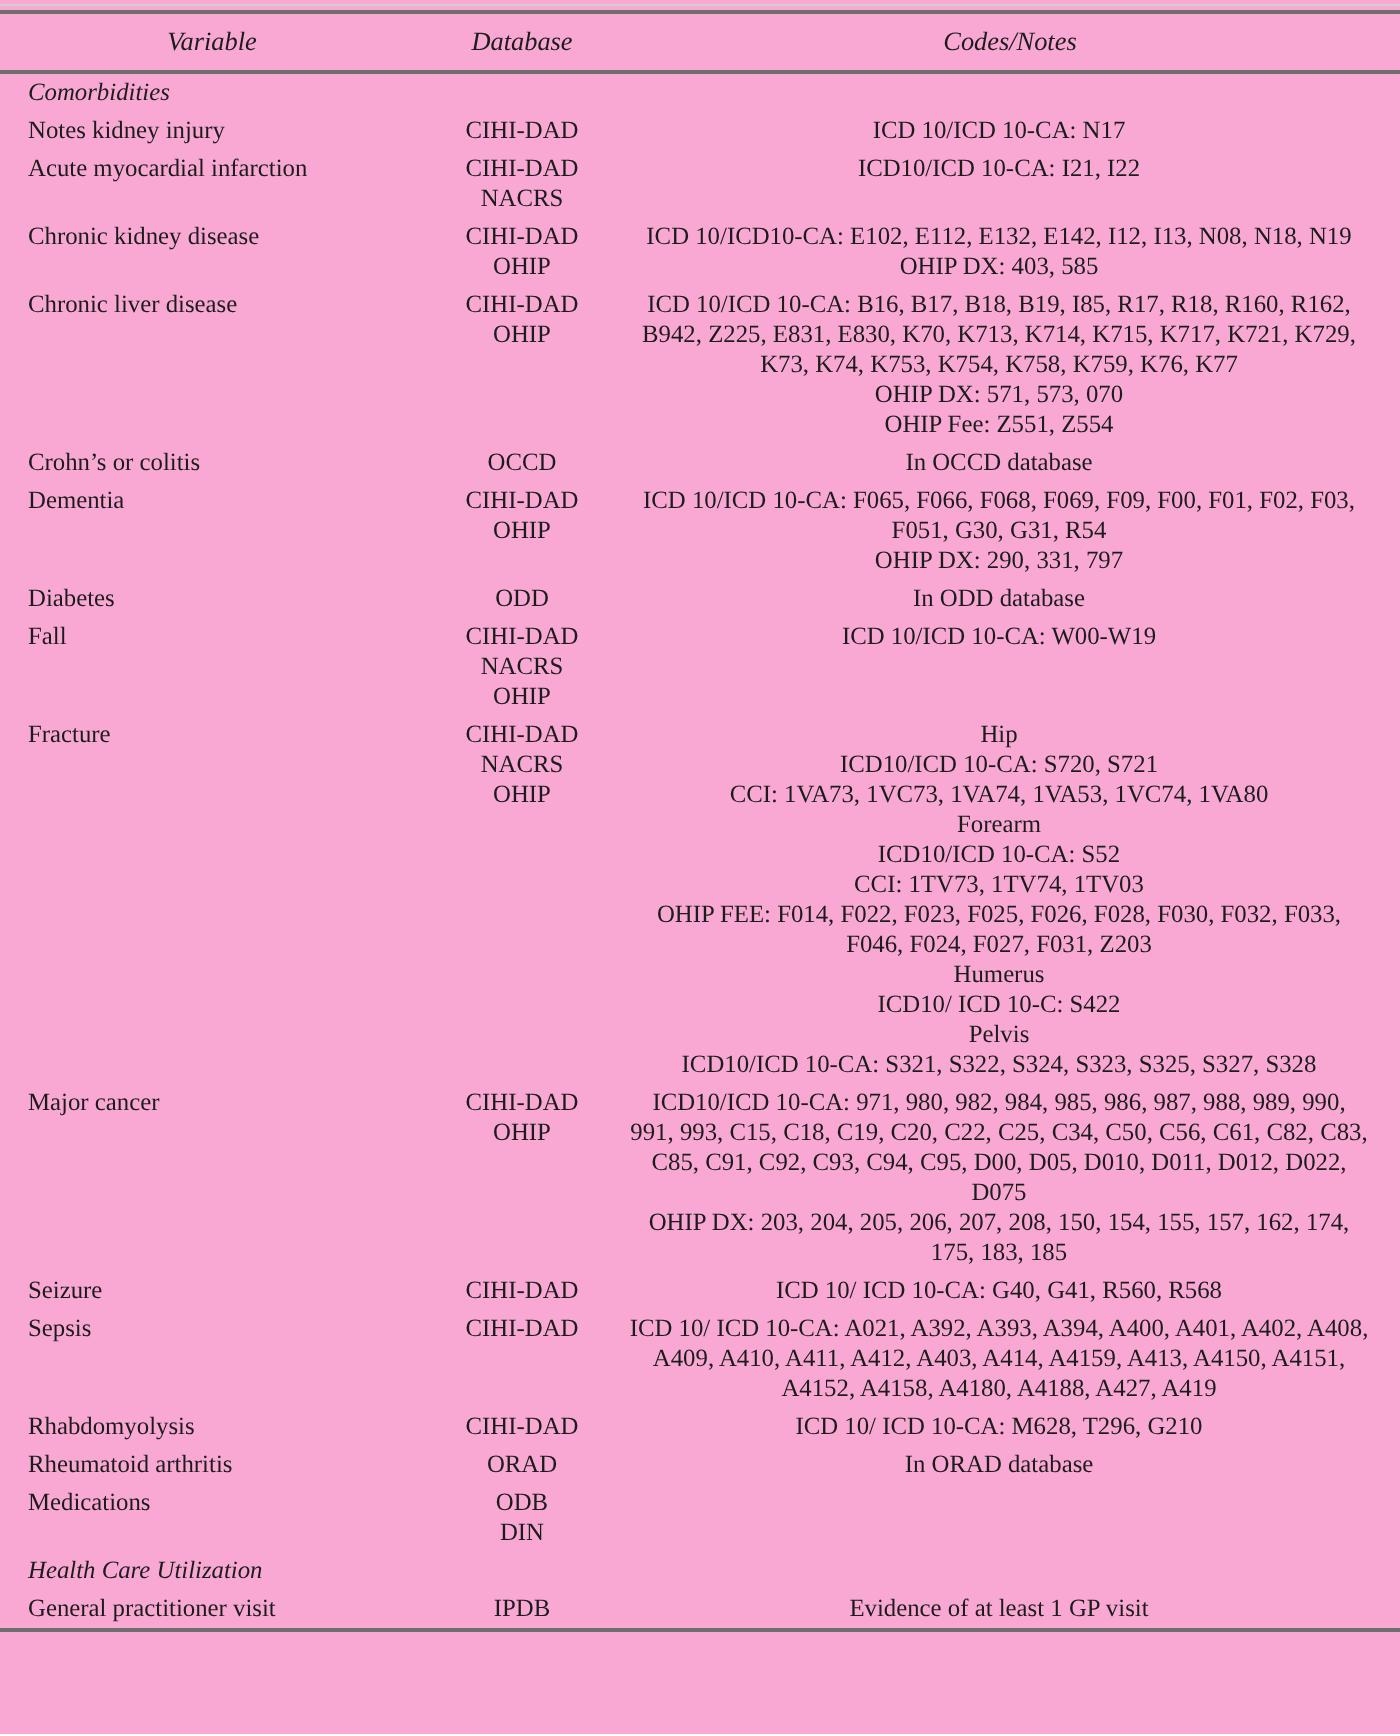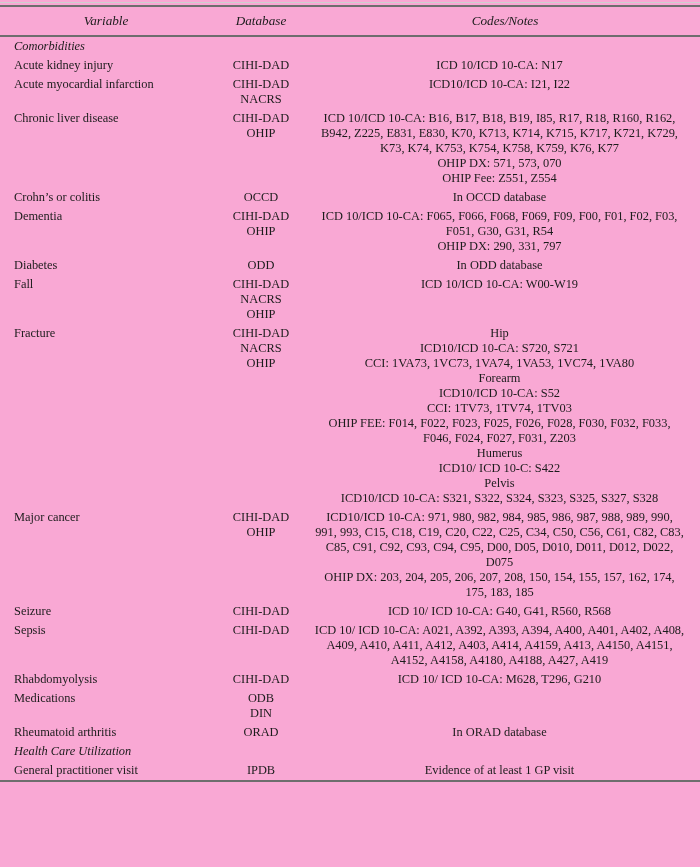--- a/index.html
+++ b/index.html
@@ -81,36 +81,47 @@
         <th>Variable</th>
         <th>Database</th>
         <th>Codes/Notes</th>
       </tr>
     </thead>
     <tbody>
         <tr class="section-row">
           <td colspan="3" class="variable">Comorbidities</td>
         </tr>
         <tr>
-          <td class="variable">Acute kidney injury</td>
+          <td class="variable">Notes kidney injury</td>
           <td class="db">
             <div>CIHI-DAD</div>
           </td>
           <td class="codes">
             <div>ICD 10/ICD 10-CA: N17</div>
           </td>
         </tr>
         <tr>
           <td class="variable">Acute myocardial infarction</td>
           <td class="db">
             <div>CIHI-DAD</div>
             <div>NACRS</div>
           </td>
           <td class="codes">
             <div>ICD10/ICD 10-CA: I21, I22</div>
+          </td>
+        </tr>
+        <tr>
+          <td class="variable">Chronic kidney disease</td>
+          <td class="db">
+            <div>CIHI-DAD</div>
+            <div>OHIP</div>
+          </td>
+          <td class="codes">
+            <div>ICD 10/ICD10-CA: E102, E112, E132, E142, I12, I13, N08, N18, N19</div>
+            <div>OHIP DX: 403, 585</div>
           </td>
         </tr>
         <tr>
           <td class="variable">Chronic liver disease</td>
           <td class="db">
             <div>CIHI-DAD</div>
             <div>OHIP</div>
           </td>
           <td class="codes">
             <div>ICD 10/ICD 10-CA: B16, B17, B18, B19, I85, R17, R18, R160, R162, B942, Z225, E831, E830, K70, K713, K714, K715, K717, K721, K729, K73, K74, K753, K754, K758, K759, K76, K77</div>
@@ -211,35 +222,35 @@
         <tr>
           <td class="variable">Rhabdomyolysis</td>
           <td class="db">
             <div>CIHI-DAD</div>
           </td>
           <td class="codes">
             <div>ICD 10/ ICD 10-CA: M628, T296, G210</div>
           </td>
         </tr>
         <tr>
+          <td class="variable">Rheumatoid arthritis</td>
+          <td class="db">
+            <div>ORAD</div>
+          </td>
+          <td class="codes">
+            <div>In ORAD database</div>
+          </td>
+        </tr>
+        <tr>
           <td class="variable">Medications</td>
           <td class="db">
             <div>ODB</div>
             <div>DIN</div>
           </td>
           <td class="codes"></td>
-        </tr>
-        <tr>
-          <td class="variable">Rheumatoid arthritis</td>
-          <td class="db">
-            <div>ORAD</div>
-          </td>
-          <td class="codes">
-            <div>In ORAD database</div>
-          </td>
         </tr>
         <tr class="section-row">
           <td colspan="3" class="variable">Health Care Utilization</td>
         </tr>
         <tr>
           <td class="variable">General practitioner visit</td>
           <td class="db">
             <div>IPDB</div>
           </td>
           <td class="codes">

